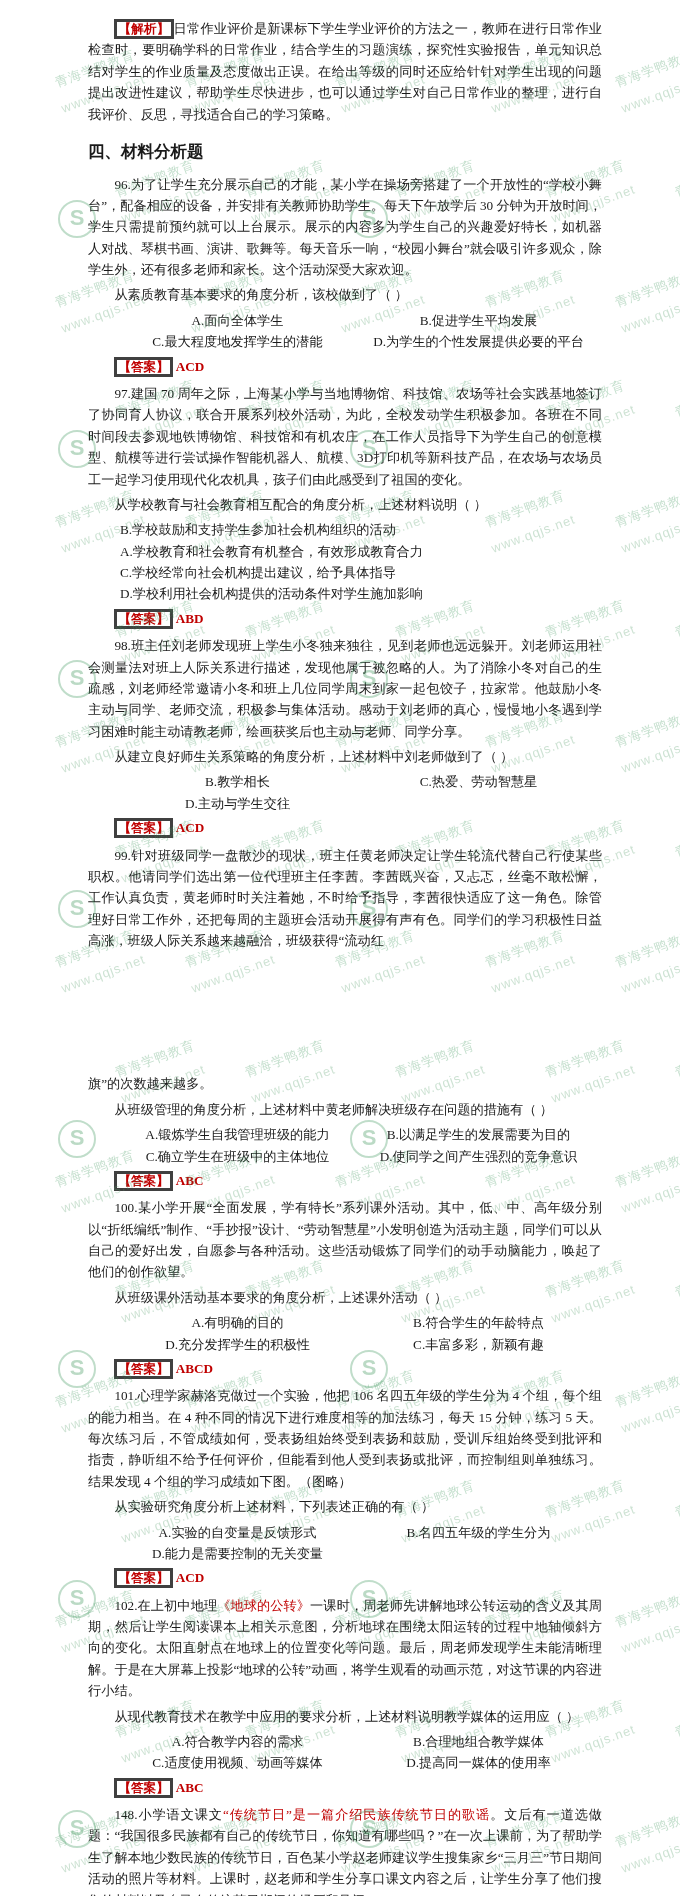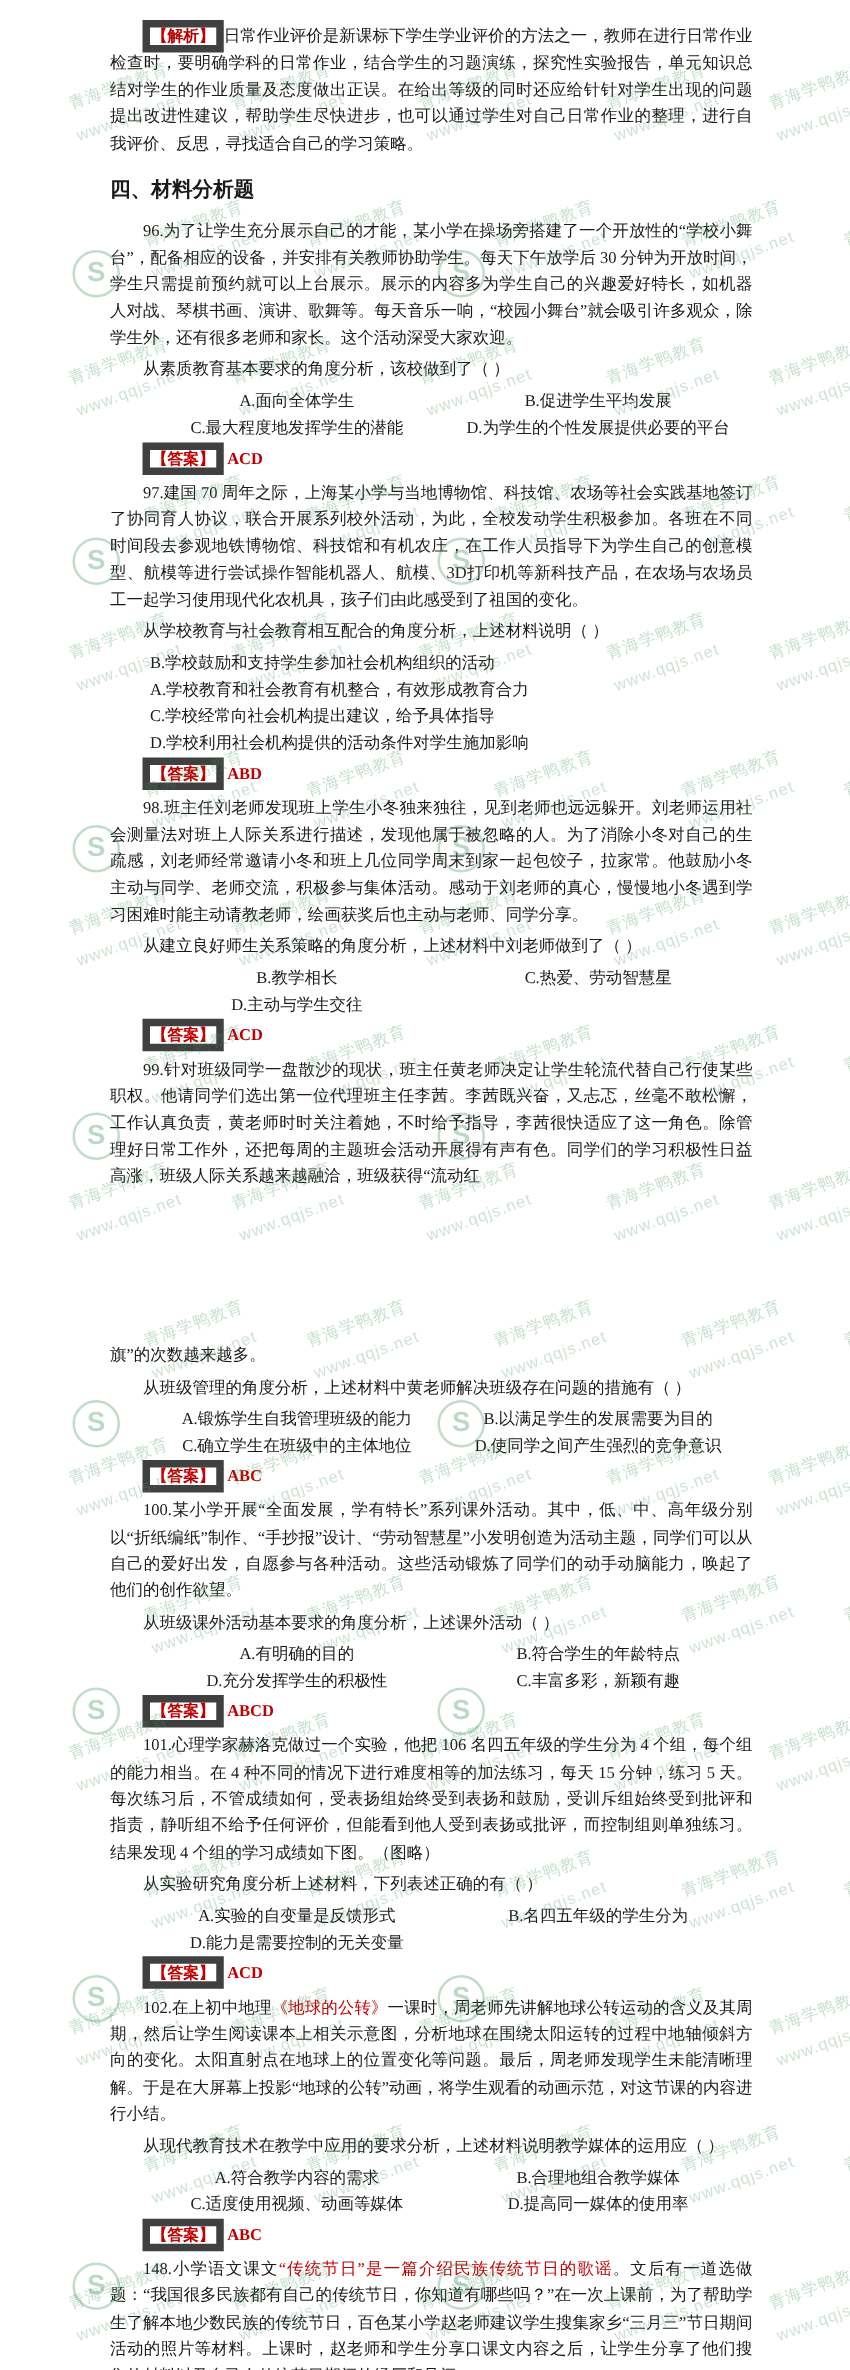--- a/index.html
+++ b/index.html
@@ -30,21 +30,21 @@
     text-align: justify;
     text-justify: inter-ideograph;
   }
   .analysis {
     text-indent: 2em;
     margin-bottom: 10px;
   }
   .tag {
     color: #c00000;
     font-weight: bold;
-    border: 6px solid #404040;
+    border: 3px solid #404040;
     padding: 0 1px;
     white-space: nowrap;
     font-size: 12.6px;
   }
   .red {
     color: #c00000;
   }
   .section-title {
     font-size: 16.5px;
     font-weight: bold;

